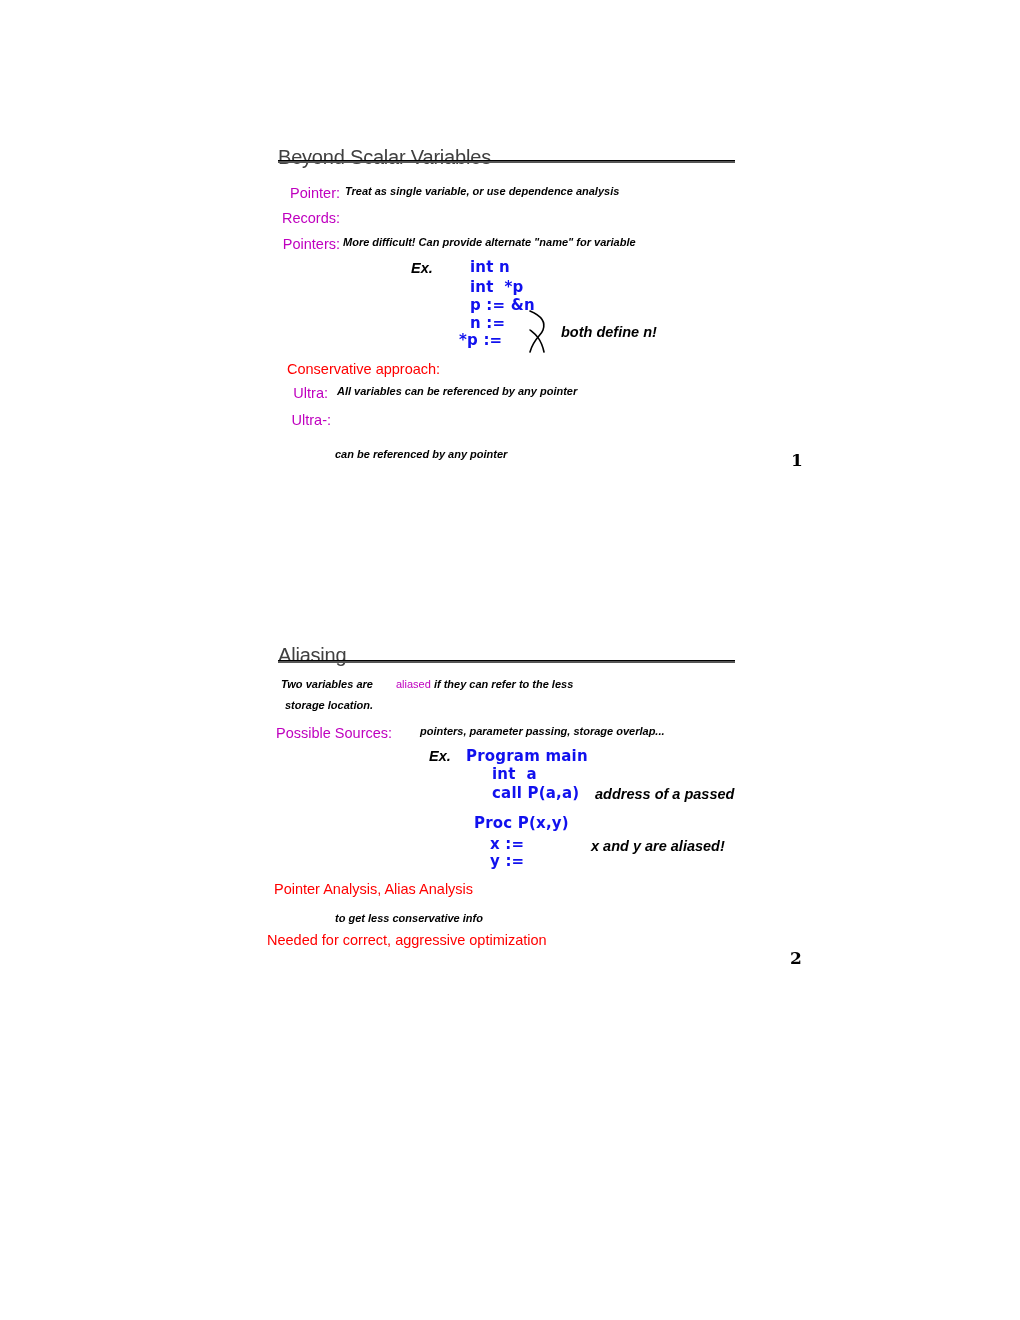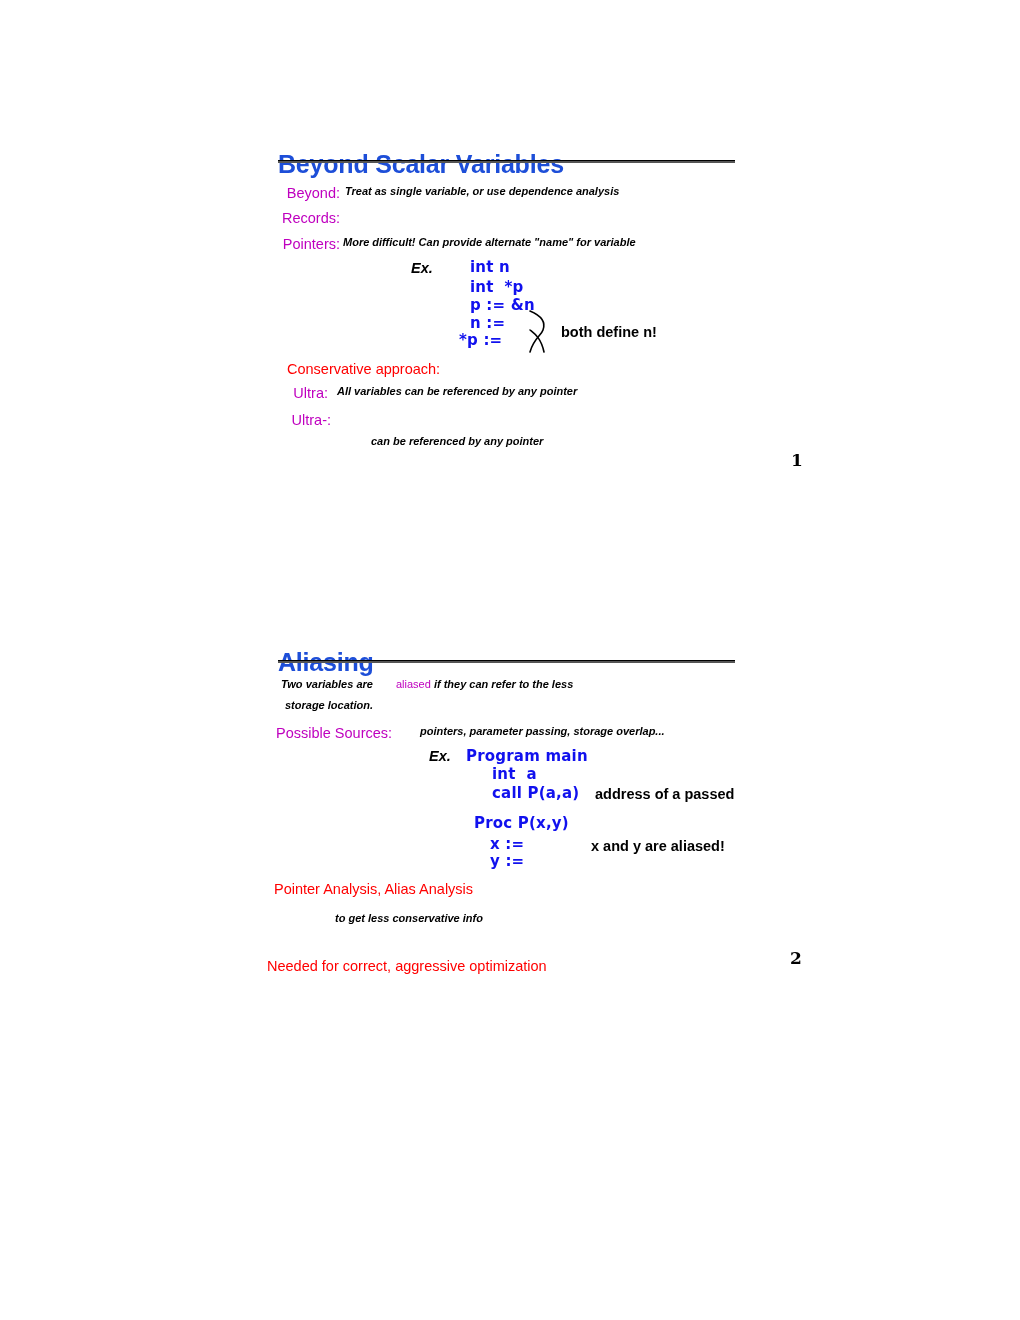--- a/index.html
+++ b/index.html
@@ -19,25 +19,25 @@
   .slide {
     position: absolute;
     left: 0;
     width: 1020px;
   }
   #slide-1 { top: 0; height: 600px; }
   #slide-2 { top: 600px; height: 600px; }
 
   .slide-title {
     position: absolute;
-    font-size: 25px;
-    font-weight: bold;
+    font-size: 20px;
+    font-weight: normal;
     letter-spacing: -0.2px;
     white-space: nowrap;
-    color: #1d4ed8;
+    color: #404040;
   }
   .title-rule {
     position: absolute;
     left: 278px;
     width: 457px;
     height: 2px;
     background: #555555;
     border-top: 1px solid #000000;
   }
 
@@ -94,20 +94,21 @@
     font-size: 14.5px;
     font-weight: bold;
     font-style: italic;
     color: #000000;
     white-space: nowrap;
   }
   .annot {
     position: absolute;
     font-size: 14.5px;
     font-weight: bold;
+    font-style: italic;
     color: #000000;
     white-space: nowrap;
     text-align: right;
   }
 
   .brace {
     position: absolute;
   }
 
   .page-num {
@@ -119,21 +120,21 @@
   }
 </style>
 </head>
 <body>
 
 <section class="slide" id="slide-1">
 
   <h1 class="slide-title" style="left:278px; top:133px;">Beyond Scalar Variables</h1>
   <div class="title-rule" style="top:160px;"></div>
 
-  <div class="lbl-col" style="left:200px; top:185px; width:140px;">Beyond:</div>
+  <div class="lbl-col" style="left:200px; top:185px; width:140px;">Pointer:</div>
   <div class="row bodytext" style="left:345px; top:185px;">Treat as single variable, or use dependence analysis</div>
 
   <div class="lbl-col" style="left:200px; top:210px; width:140px;">Records:</div>
 
   <div class="lbl-col" style="left:200px; top:236px; width:140px;">Pointers:</div>
   <div class="row bodytext" style="left:343px; top:236px;">More difficult!  Can provide alternate "name" for variable</div>
 
   <div class="ex-marker" style="left:411px; top:260px;">Ex.</div>
 
   <div class="code" style="left:470px; top:258px;">int n</div>
@@ -149,21 +150,21 @@
 
   <div class="annot" style="left:561px; top:324px;">both define n!</div>
 
   <div class="row red" style="left:287px; top:361px;">Conservative approach:</div>
 
   <div class="lbl-col" style="left:200px; top:385px; width:128px;">Ultra:</div>
   <div class="row bodytext" style="left:337px; top:385px;">All variables can be referenced by any pointer</div>
 
   <div class="lbl-col" style="left:200px; top:412px; width:131px;">Ultra-:</div>
 
-  <div class="row bodytext" style="left:335px; top:435px;margin-left:36px;">can be referenced by any pointer</div>
+  <div class="row bodytext" style="left:335px; top:448px;">can be referenced by any pointer</div>
 
   <div class="page-num" style="left:791px; top:450px;">1</div>
 </section>
 
 <section class="slide" id="slide-2">
 
   <h1 class="slide-title" style="left:278px; top:31px;">Aliasing</h1>
   <div class="title-rule" style="top:60px;"></div>
 
   <div class="row bodytext" style="left:281px; top:78px;">
@@ -181,16 +182,16 @@
   <div class="code" style="left:492px; top:184px;text-align:right;">call P(a,a)</div>
   <div class="annot" style="left:595px; top:186px;">address of a passed</div>
 
   <div class="code" style="left:474px; top:214px;">Proc P(x,y)</div>
   <div class="code" style="left:490px; top:235px;">x :=</div>
   <div class="code" style="left:490px; top:252px;">y :=</div>
   <div class="annot" style="left:591px; top:238px;">x and y are aliased!</div>
 
   <div class="row red" style="left:274px; top:281px;">Pointer Analysis, Alias Analysis</div>
   <div class="row bodytext" style="left:335px; top:312px;">to get less conservative  info</div>
-  <div class="row red" style="left:267px; top:358px;">Needed for correct, aggressive optimization</div>
+  <div class="row red" style="left:267px; top:332px;">Needed for correct, aggressive optimization</div>
 
   <div class="page-num" style="left:790px; top:348px;">2</div>
 </section>
 
 </body></html>

